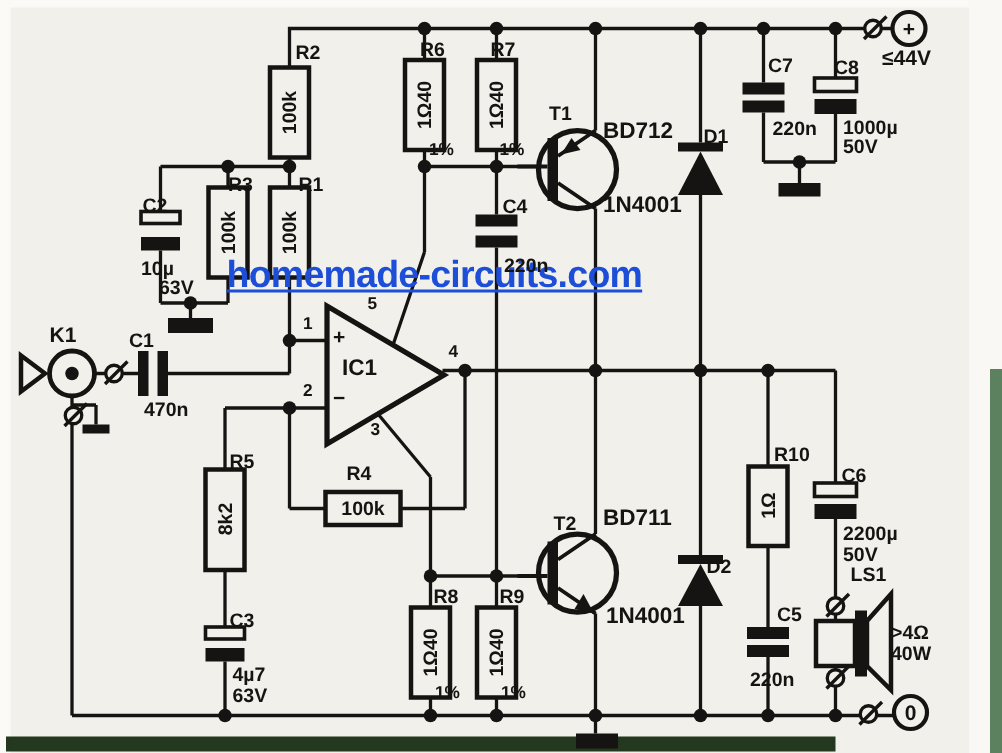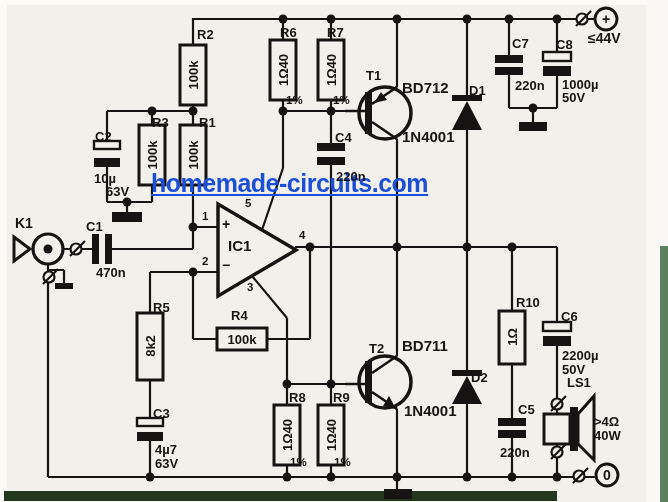--- a/index.html
+++ b/index.html
@@ -223,21 +223,21 @@
   <span class="lbl lg" style="left:402px;top:129px">1N4001</span>
 
   <span class="lbl" style="left:512px;top:37px">C7</span>
   <span class="lbl" style="left:515px;top:79px">220n</span>
   <span class="lbl" style="left:556px;top:38px">C8</span>
   <span class="lbl" style="left:562px;top:78px">1000µ</span>
   <span class="lbl" style="left:562px;top:91px">50V</span>
   <span class="lbl md" style="left:588px;top:31px">≤44V</span>
   <span class="lbl md ctr" style="left:606px;top:19px">+</span>
 
-  <span class="lbl md" style="left:15px;top:216px">K1</span>
+  <span class="lbl md" style="left:33px;top:216px">K1</span>
   <span class="lbl" style="left:86px;top:220px">C1</span>
   <span class="lbl" style="left:96px;top:266px">470n</span>
 
   <span class="lbl sm" style="left:202px;top:211px">1</span>
   <span class="lbl md" style="left:222px;top:217px">+</span>
   <span class="lbl sm" style="left:202px;top:256px">2</span>
   <span class="lbl md" style="left:222px;top:258px">−</span>
   <span class="lbl lg" style="left:228px;top:238px">IC1</span>
   <span class="lbl sm" style="left:245px;top:198px">5</span>
   <span class="lbl sm" style="left:247px;top:282px">3</span>

